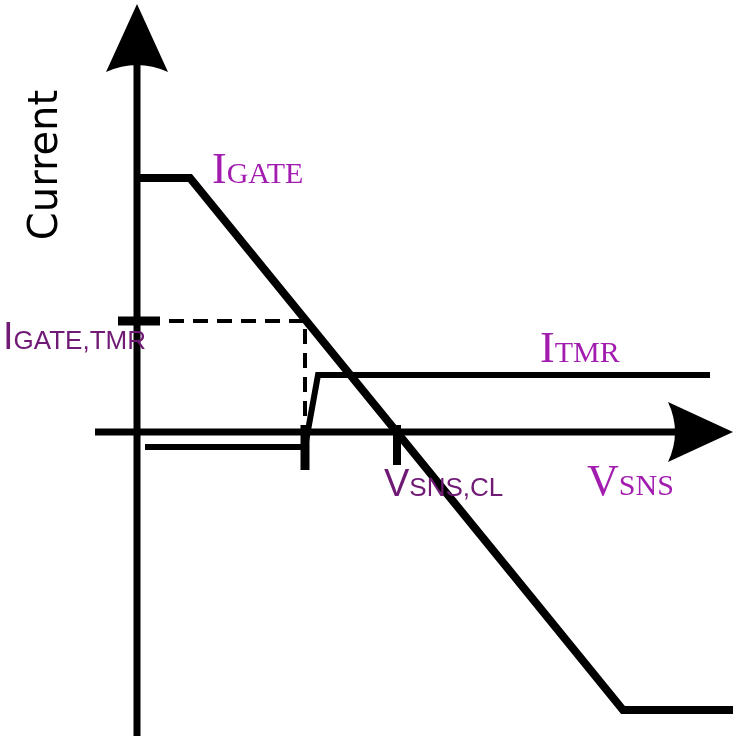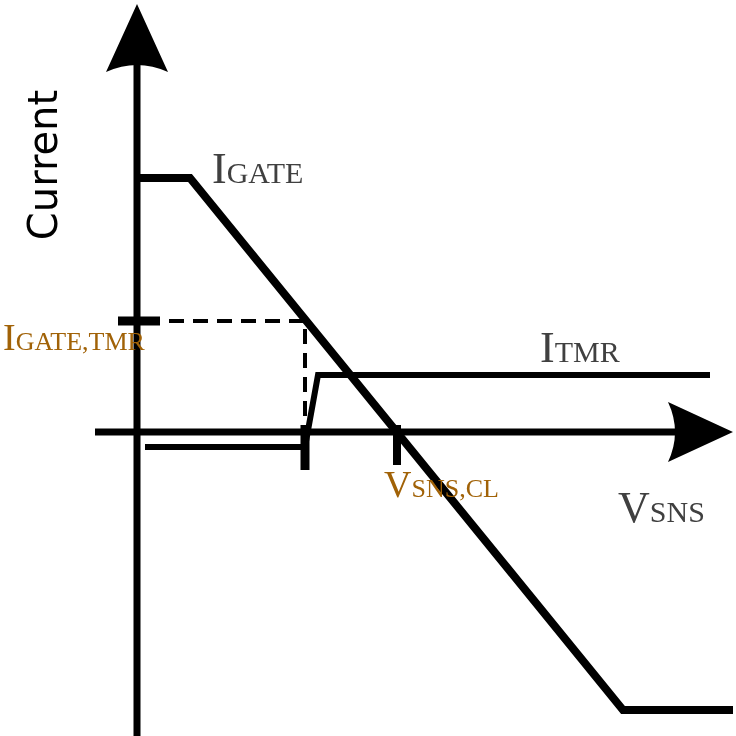--- a/index.html
+++ b/index.html
@@ -30,58 +30,57 @@
     text-align: center;
     font-family: "DejaVu Sans", sans-serif;
     font-size: 40px;
     font-weight: 400;
     color: #000000;
     letter-spacing: 0px;
     white-space: nowrap;
   }
   .curve-label {
     position: absolute;
-    color: #404040;
+    color: #a21caf;
     white-space: nowrap;
     font-family: "Liberation Serif", serif;
     font-weight: 400;
   }
   .lbl-main {
     font-size: 44px;
   }
   .lbl-sub {
     font-size: 30px;
     vertical-align: baseline;
   }
   .tick-label {
     position: absolute;
-    color: #a16207;
+    color: #701a75;
     white-space: nowrap;
-    font-family: Liberation Serif, serif;
+    font-family: Liberation Sans, sans-serif;
     font-weight: 400;
   }
   .tick-main {
     font-size: 38px;
   }
   .tick-sub {
     font-size: 26px;
   }
   #label-igate {
     left: 212px;
     top: 143px;
   }
   #label-itmr {
     left: 540px;
     top: 322px;
     text-align: center;
   }
   #label-vsns {
-    left: 618px;
+    left: 587px;
     top: 455px;
-    margin-top: 27px;
   }
   #label-igate-tmr {
     left: 3px;
     top: 315px;
   }
   #label-vsns-tmr {
     left: 196px;
     top: 462px;
   }
   #label-vsns-cl {

